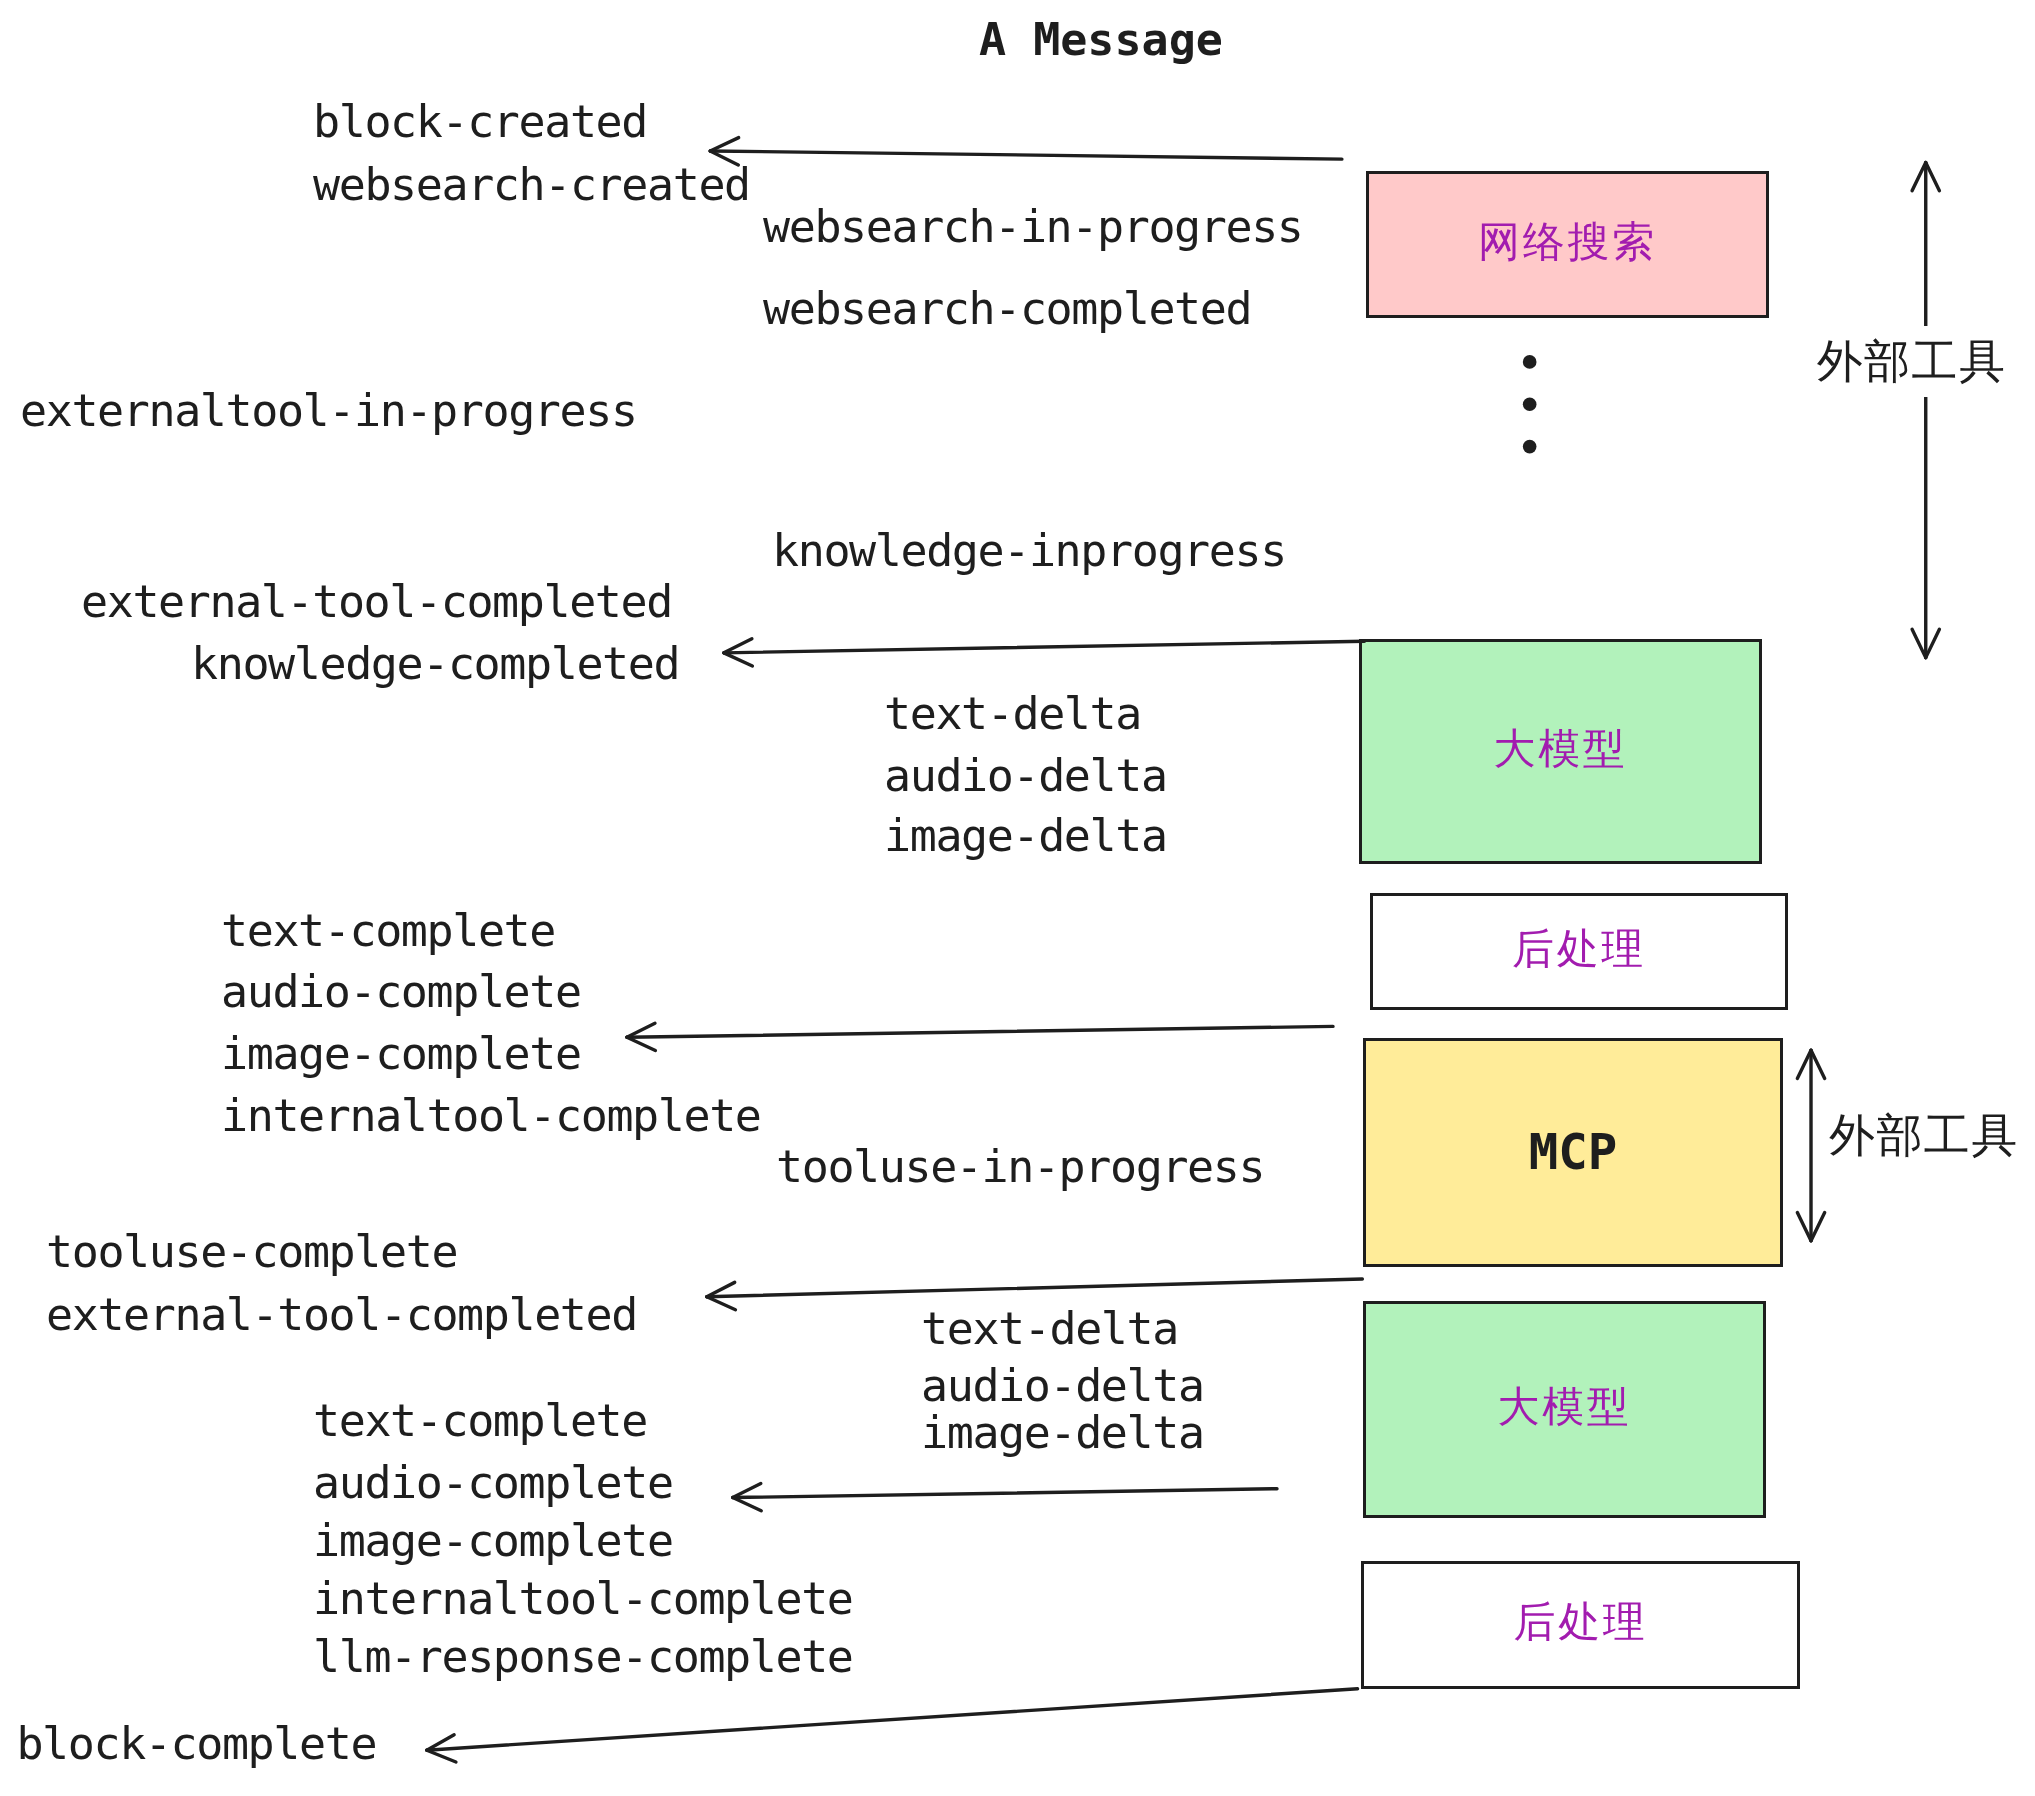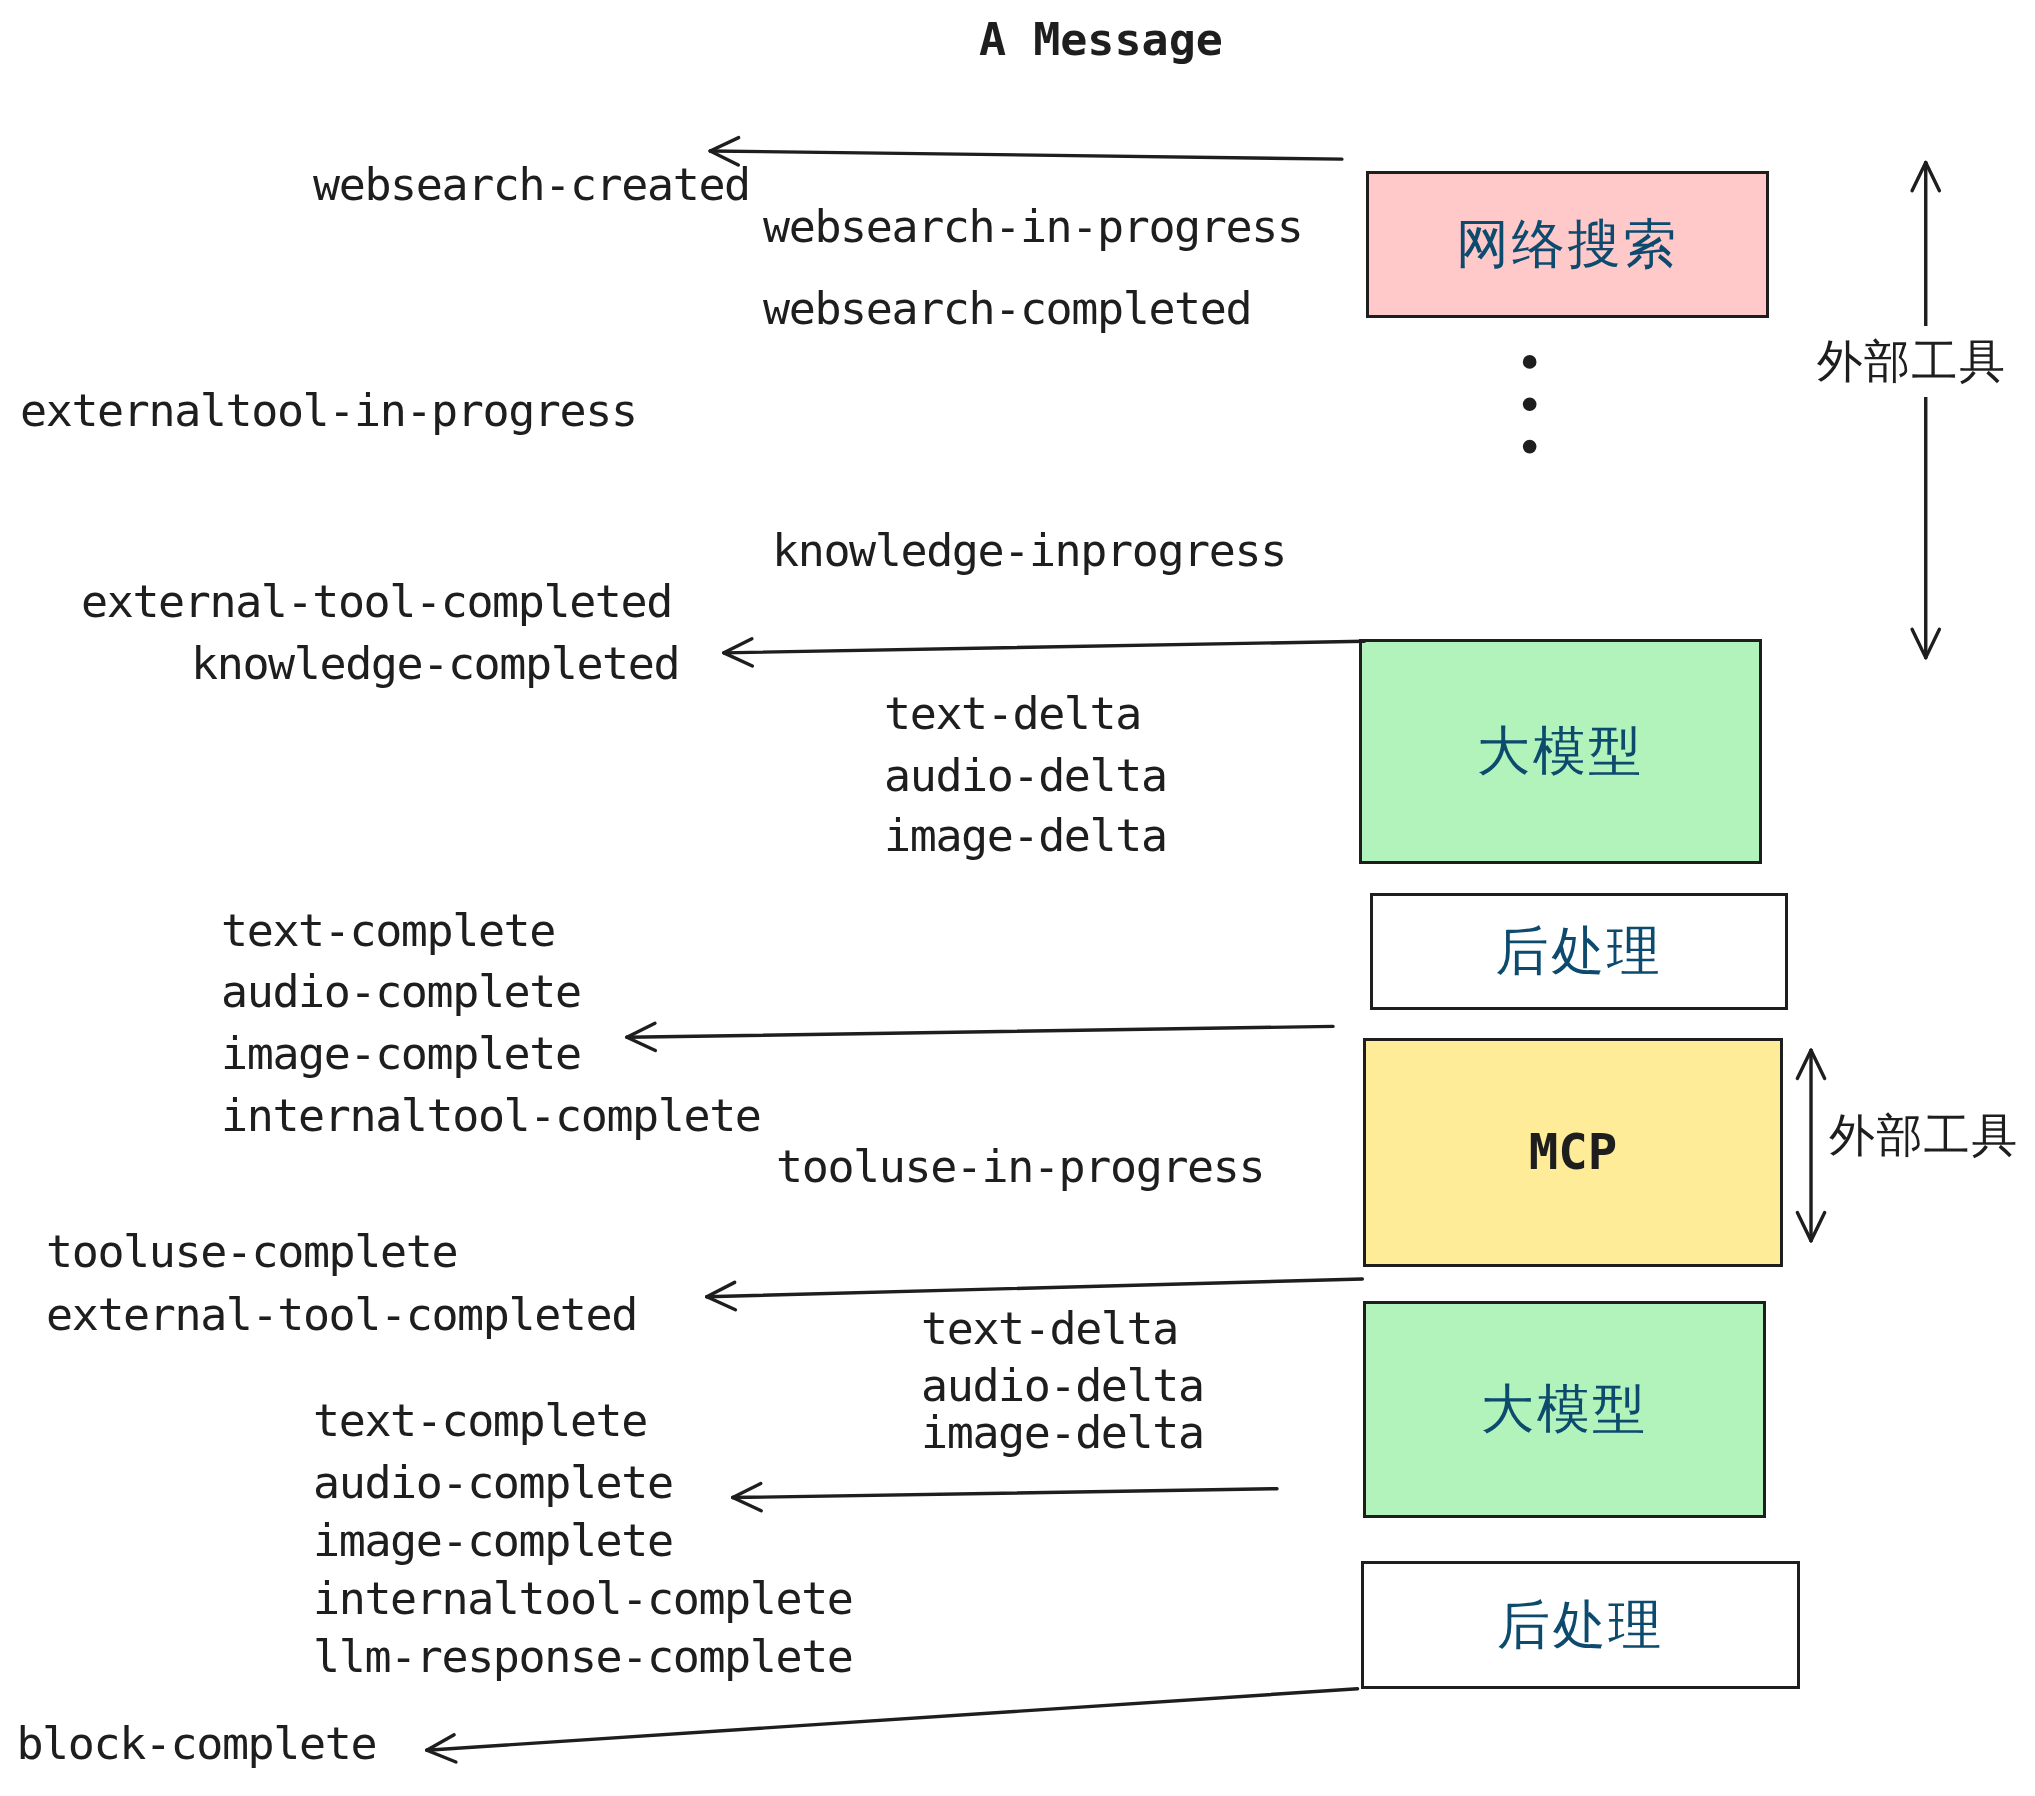--- a/index.html
+++ b/index.html
@@ -35,25 +35,25 @@
   }
   .box {
     position: absolute;
     box-sizing: border-box;
     border: 3.4px solid #1e1e1e;
     display: flex;
     align-items: center;
     justify-content: center;
   }
   .cjk {
-    font-family: Liberation Serif, serif;
-    font-size: 53px;
+    font-family: Liberation Mono, monospace;
+    font-size: 42px;
     letter-spacing: 2.7px;
     line-height: 1;
-    color: #0c4a6e;
+    color: #a21caf;
     white-space: nowrap;
   }
   .mono-label {
     font-family: "DejaVu Sans Mono", monospace;
     font-size: 49px;
     font-weight: bold;
     line-height: 1;
     color: #1e1e1e;
   }
   .side {
@@ -80,20 +80,21 @@
   .ev, .title { z-index: 3; }
   .box { z-index: 1; }
 </style>
 </head>
 <body>
 
 <div class="stage">
 
   <div class="title" style="left:979px; top:17px">A Message</div>
 
+  <div class="ev" style="left:313px;  top:99px">block-created</div>
   <div class="ev" style="left:313px;  top:162px">websearch-created</div>
   <div class="ev" style="left:763px; top:204px">websearch-in-progress</div>
   <div class="ev" style="left:763px; top:286px">websearch-completed</div>
   <div class="ev" style="left:20px;   top:388px">externaltool-in-progress</div>
   <div class="ev" style="left:772px; top:528px">knowledge-inprogress</div>
   <div class="ev" style="left:81px;  top:579px">external-tool-completed</div>
   <div class="ev" style="left:191px;  top:641px">knowledge-completed</div>
   <div class="ev" style="left:884px; top:691px">text-delta</div>
   <div class="ev" style="left:884px; top:753px">audio-delta</div>
   <div class="ev" style="left:884px; top:813px">image-delta</div>

